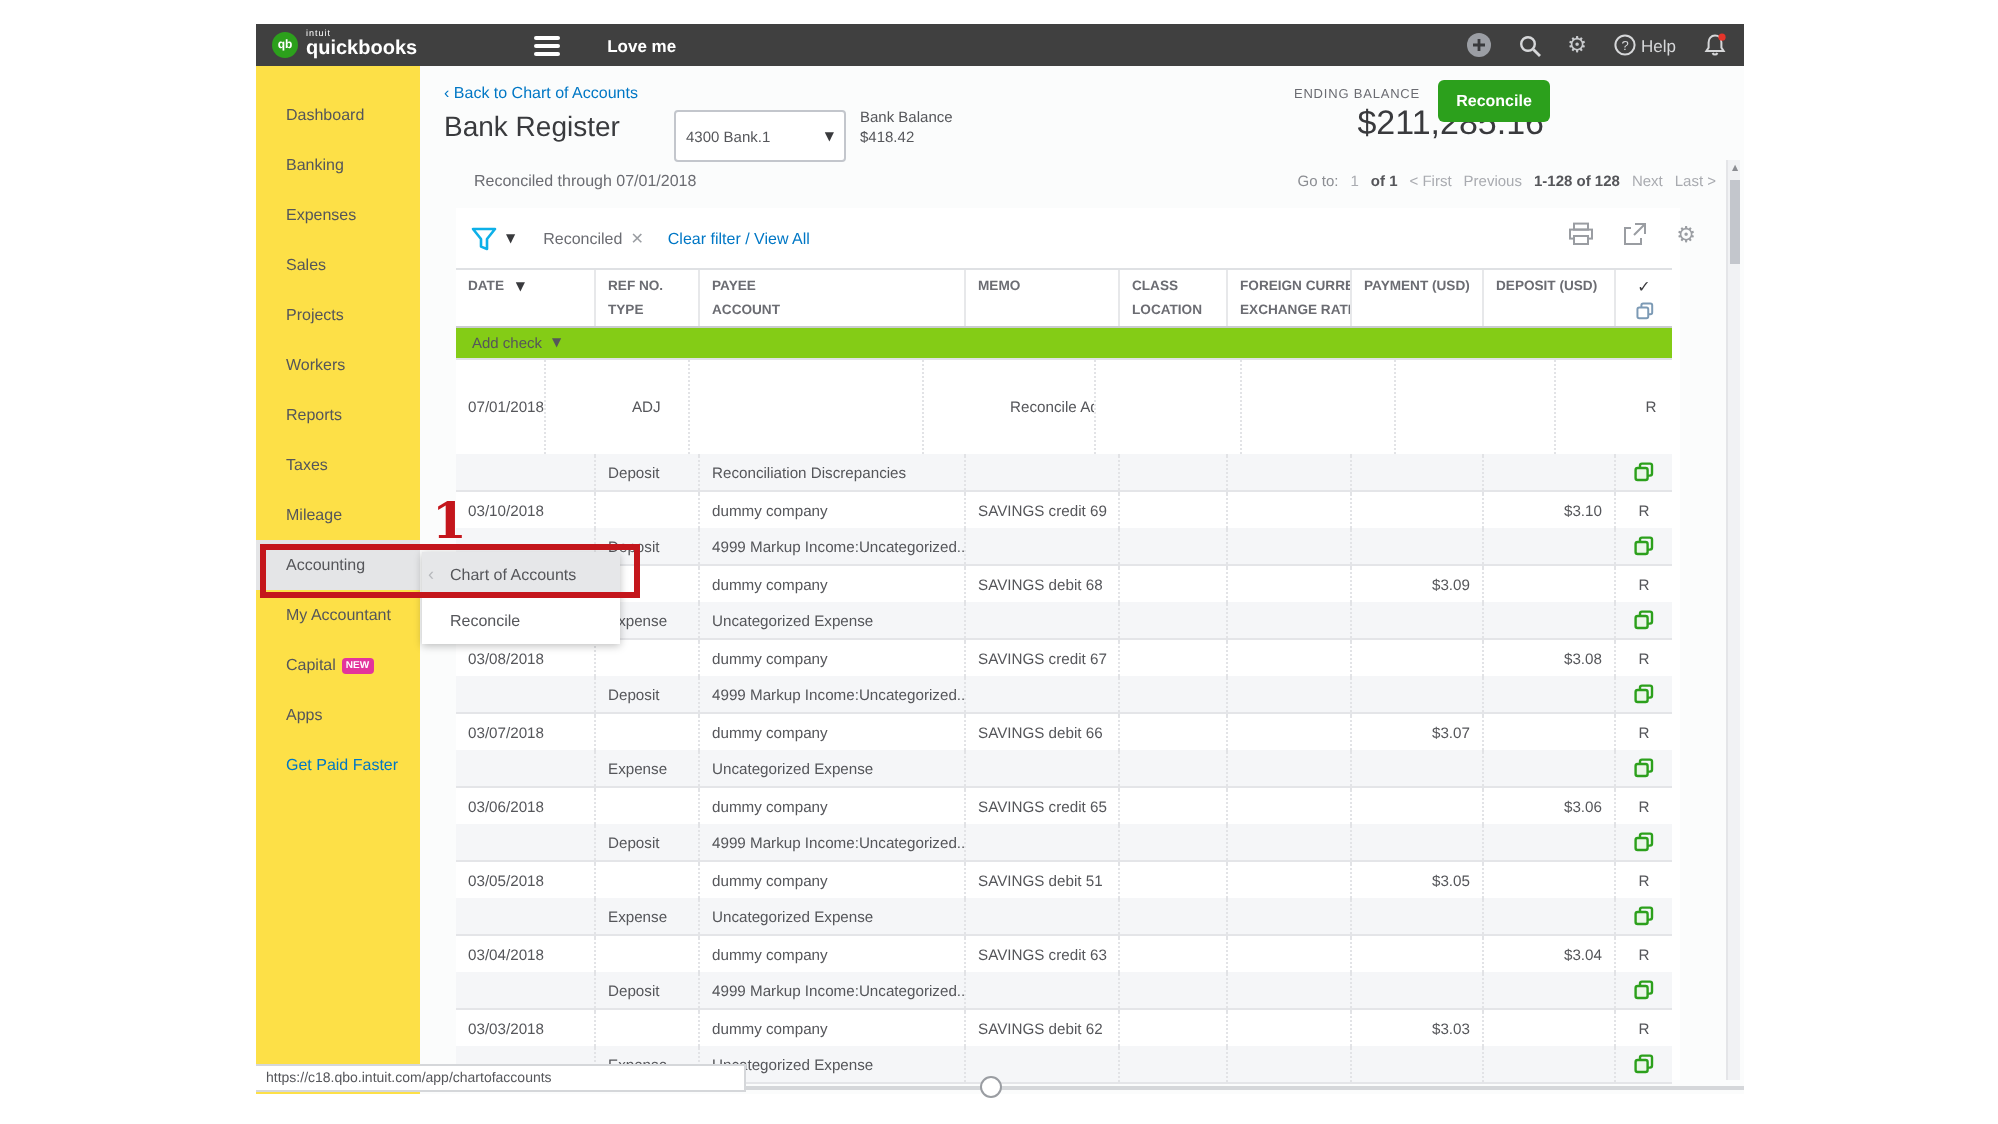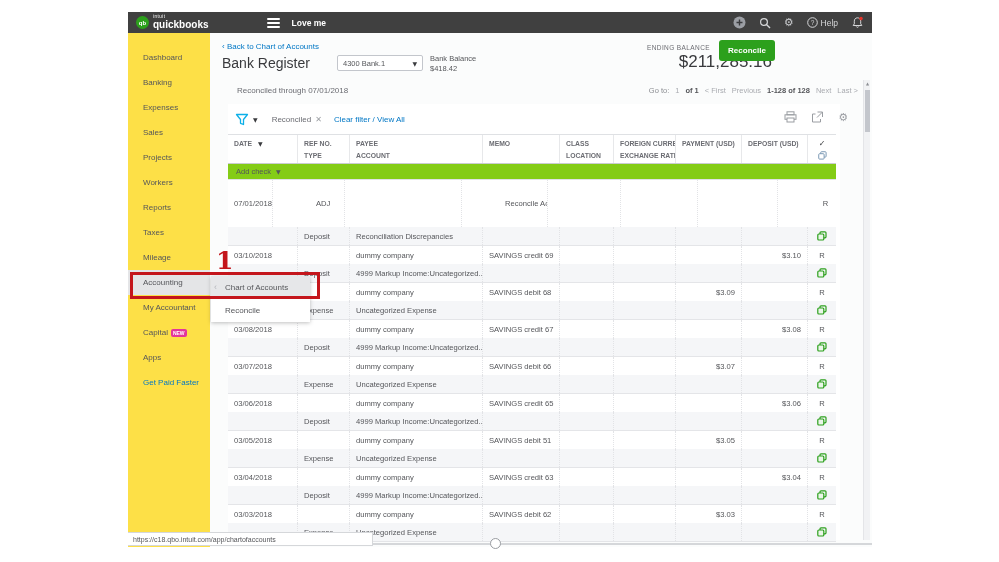--- a/index.html
+++ b/index.html
@@ -8,40 +8,40 @@
 
   
   .topbar { position:absolute; left:0; top:0; width:100%; height:21px; background:#404040; display:flex; align-items:center; z-index:5; }
   .brand { display:flex; align-items:center; margin-left:8px; }
   .qb-circle { width:13px; height:13px; border-radius:50%; background:#2ca01c; color:#fff; font-size:6px; font-weight:bold; display:flex; align-items:center; justify-content:center; }
   .brand-text { margin-left:4px; color:#fff; line-height:1; }
   .brand-top { font-size:4.5px; letter-spacing:.5px; display:block; }
   .brand-name { font-size:10px; font-weight:bold; display:block; margin-top:1px; }
   .hamburger { margin-left:58px; width:13px; display:flex; flex-direction:column; gap:2px; cursor:pointer; }
   .hamburger span { display:block; height:2px; background:#fff; border-radius:1px; }
-  .company-name { margin-left:12px; color:#fff; font-size:8.5px; font-weight:bold; }
+  .company-name { margin-left:24px; color:#fff; font-size:8.5px; font-weight:bold; }
   .topbar-right { position:absolute; right:8px; top:0; height:21px; display:flex; align-items:center; gap:13px; }
   .tb-icon { display:flex; align-items:center; color:#d6d7d9; font-size:8.5px; gap:3px; }
   .notch { position:absolute; left:215px; top:21px; width:27px; height:3px; background:#2e2f31; }
 
   
   .body { position:absolute; left:0; top:21px; width:100%; height:514px; display:flex; }
 
   
   .sidebar { width:82px; background:#fde047; padding-top:12px; flex:none; }
   .side-item { height:25px; display:flex; align-items:center; padding-left:15px; font-size:8px; color:#55565a; cursor:pointer; white-space:nowrap; }
   .side-item.active { background:#e4e5e7; }
   .side-item.accent { color:#0077c5; }
   .badge-new { margin-left:3px; background:#e3359c; color:#fff; font-size:5px; font-weight:bold; padding:1px 2px; border-radius:2px; }
 
   
   .main { position:relative; flex:1; background:#fbfcfc; }
   .back-link { position:absolute; left:12px; top:9px; font-size:8px; color:#0077c5; cursor:pointer; }
   .page-title { position:absolute; left:12px; top:22px; font-size:14px; color:#393a3d; }
-  .acct-select { position:absolute; left:127px; top:22px; width:86px; height:16px; background:#fff; border:1px solid #c3c6cc; border-radius:2px; font-size:7.5px; color:#55565a; display:flex; align-items:center; padding:0 5px; cursor:pointer; }
+  .acct-select { position:absolute; left:127px; top:22px; width:86px; height:26px; background:#fff; border:1px solid #c3c6cc; border-radius:2px; font-size:7.5px; color:#55565a; display:flex; align-items:center; padding:0 5px; cursor:pointer; }
   .acct-select .caret { margin-left:auto; font-family:"DejaVu Sans", sans-serif; font-size:6px; color:#393a3d; }
   .bank-balance { position:absolute; left:220px; top:21px; font-size:7.5px; color:#55565a; line-height:1.35; }
   .ending-label { position:absolute; right:162px; top:11px; font-size:6.5px; letter-spacing:.4px; color:#6b6c72; }
   .ending-amount { position:absolute; right:100px; top:19px; font-size:17px; color:#393a3d; }
   .reconcile-btn { position:absolute; right:97px; top:7px; width:56px; height:21px; background:#2ca01c; border:none; border-radius:3px; color:#fff; font-size:8px; font-weight:bold; cursor:pointer; font-family:"Liberation Sans",sans-serif; }
   .reconciled-through { position:absolute; left:27px; top:53px; font-size:8px; color:#6b6c72; }
   .pagination { position:absolute; right:14px; top:53px; font-size:7.5px; color:#a9abb0; display:flex; gap:6px; align-items:center; }
   .pagination .dark { color:#55565a; font-weight:bold; }
   .pagination .mid { color:#8b8d92; }
 

